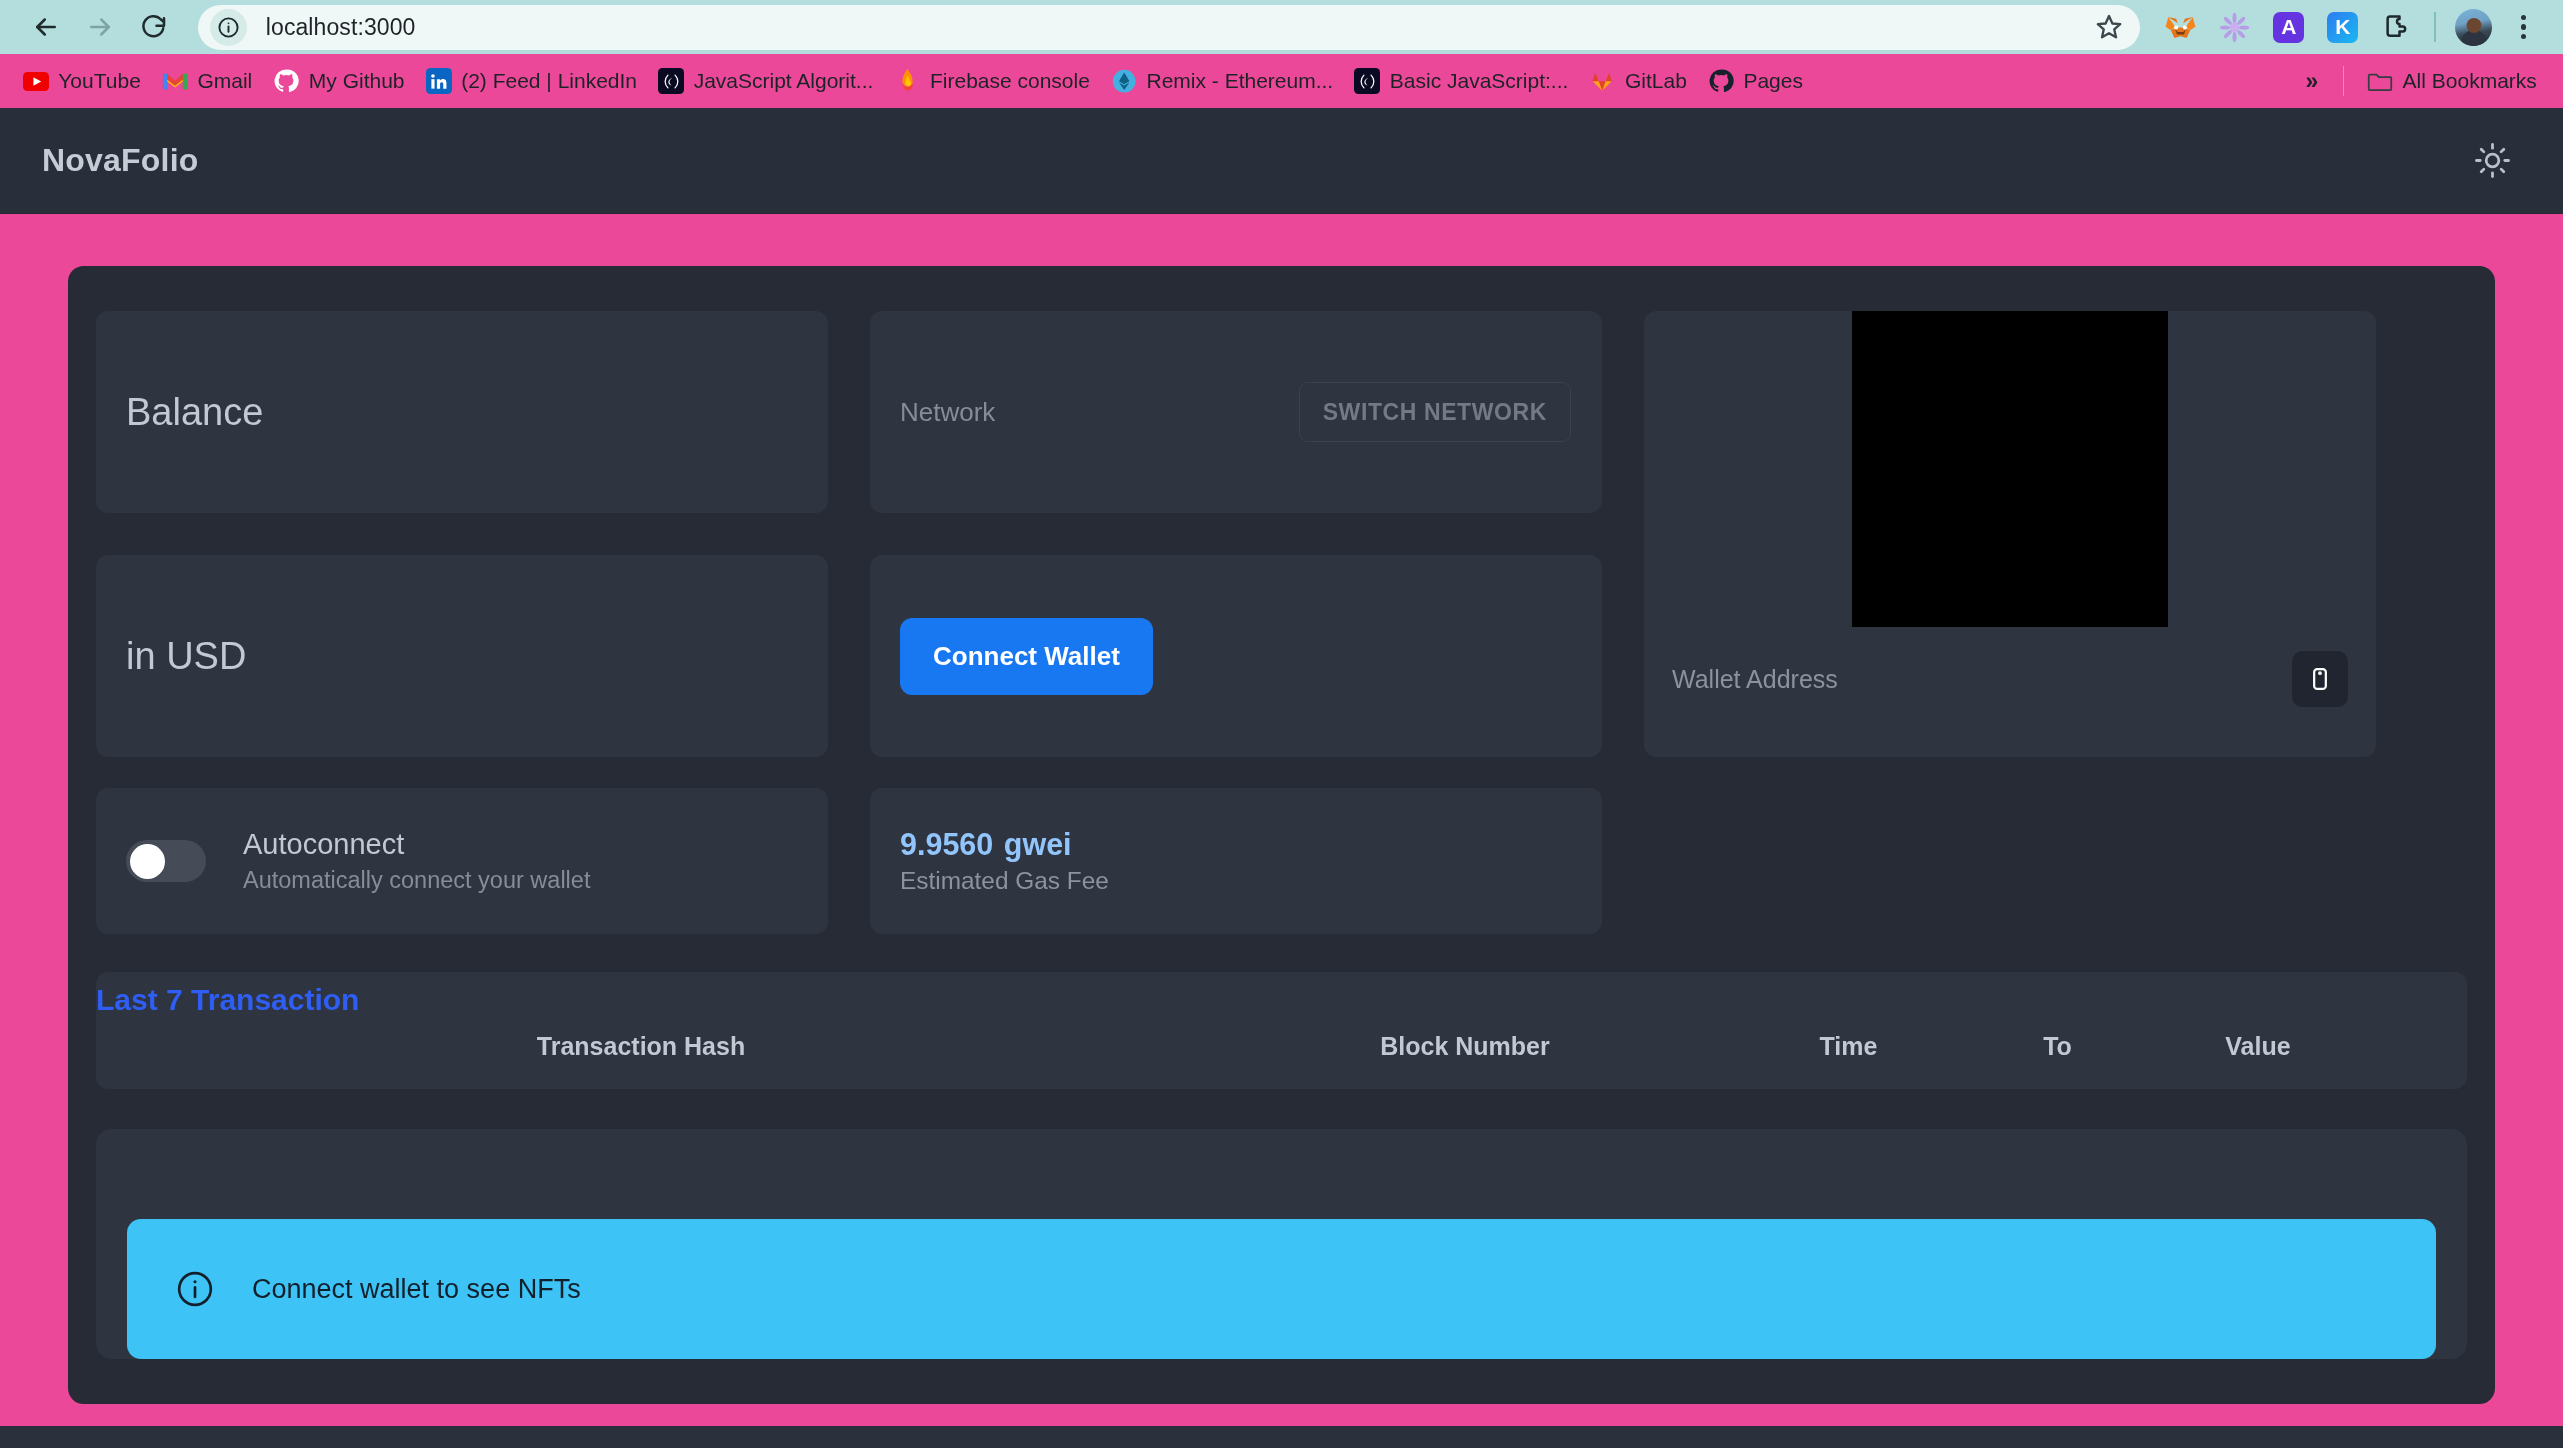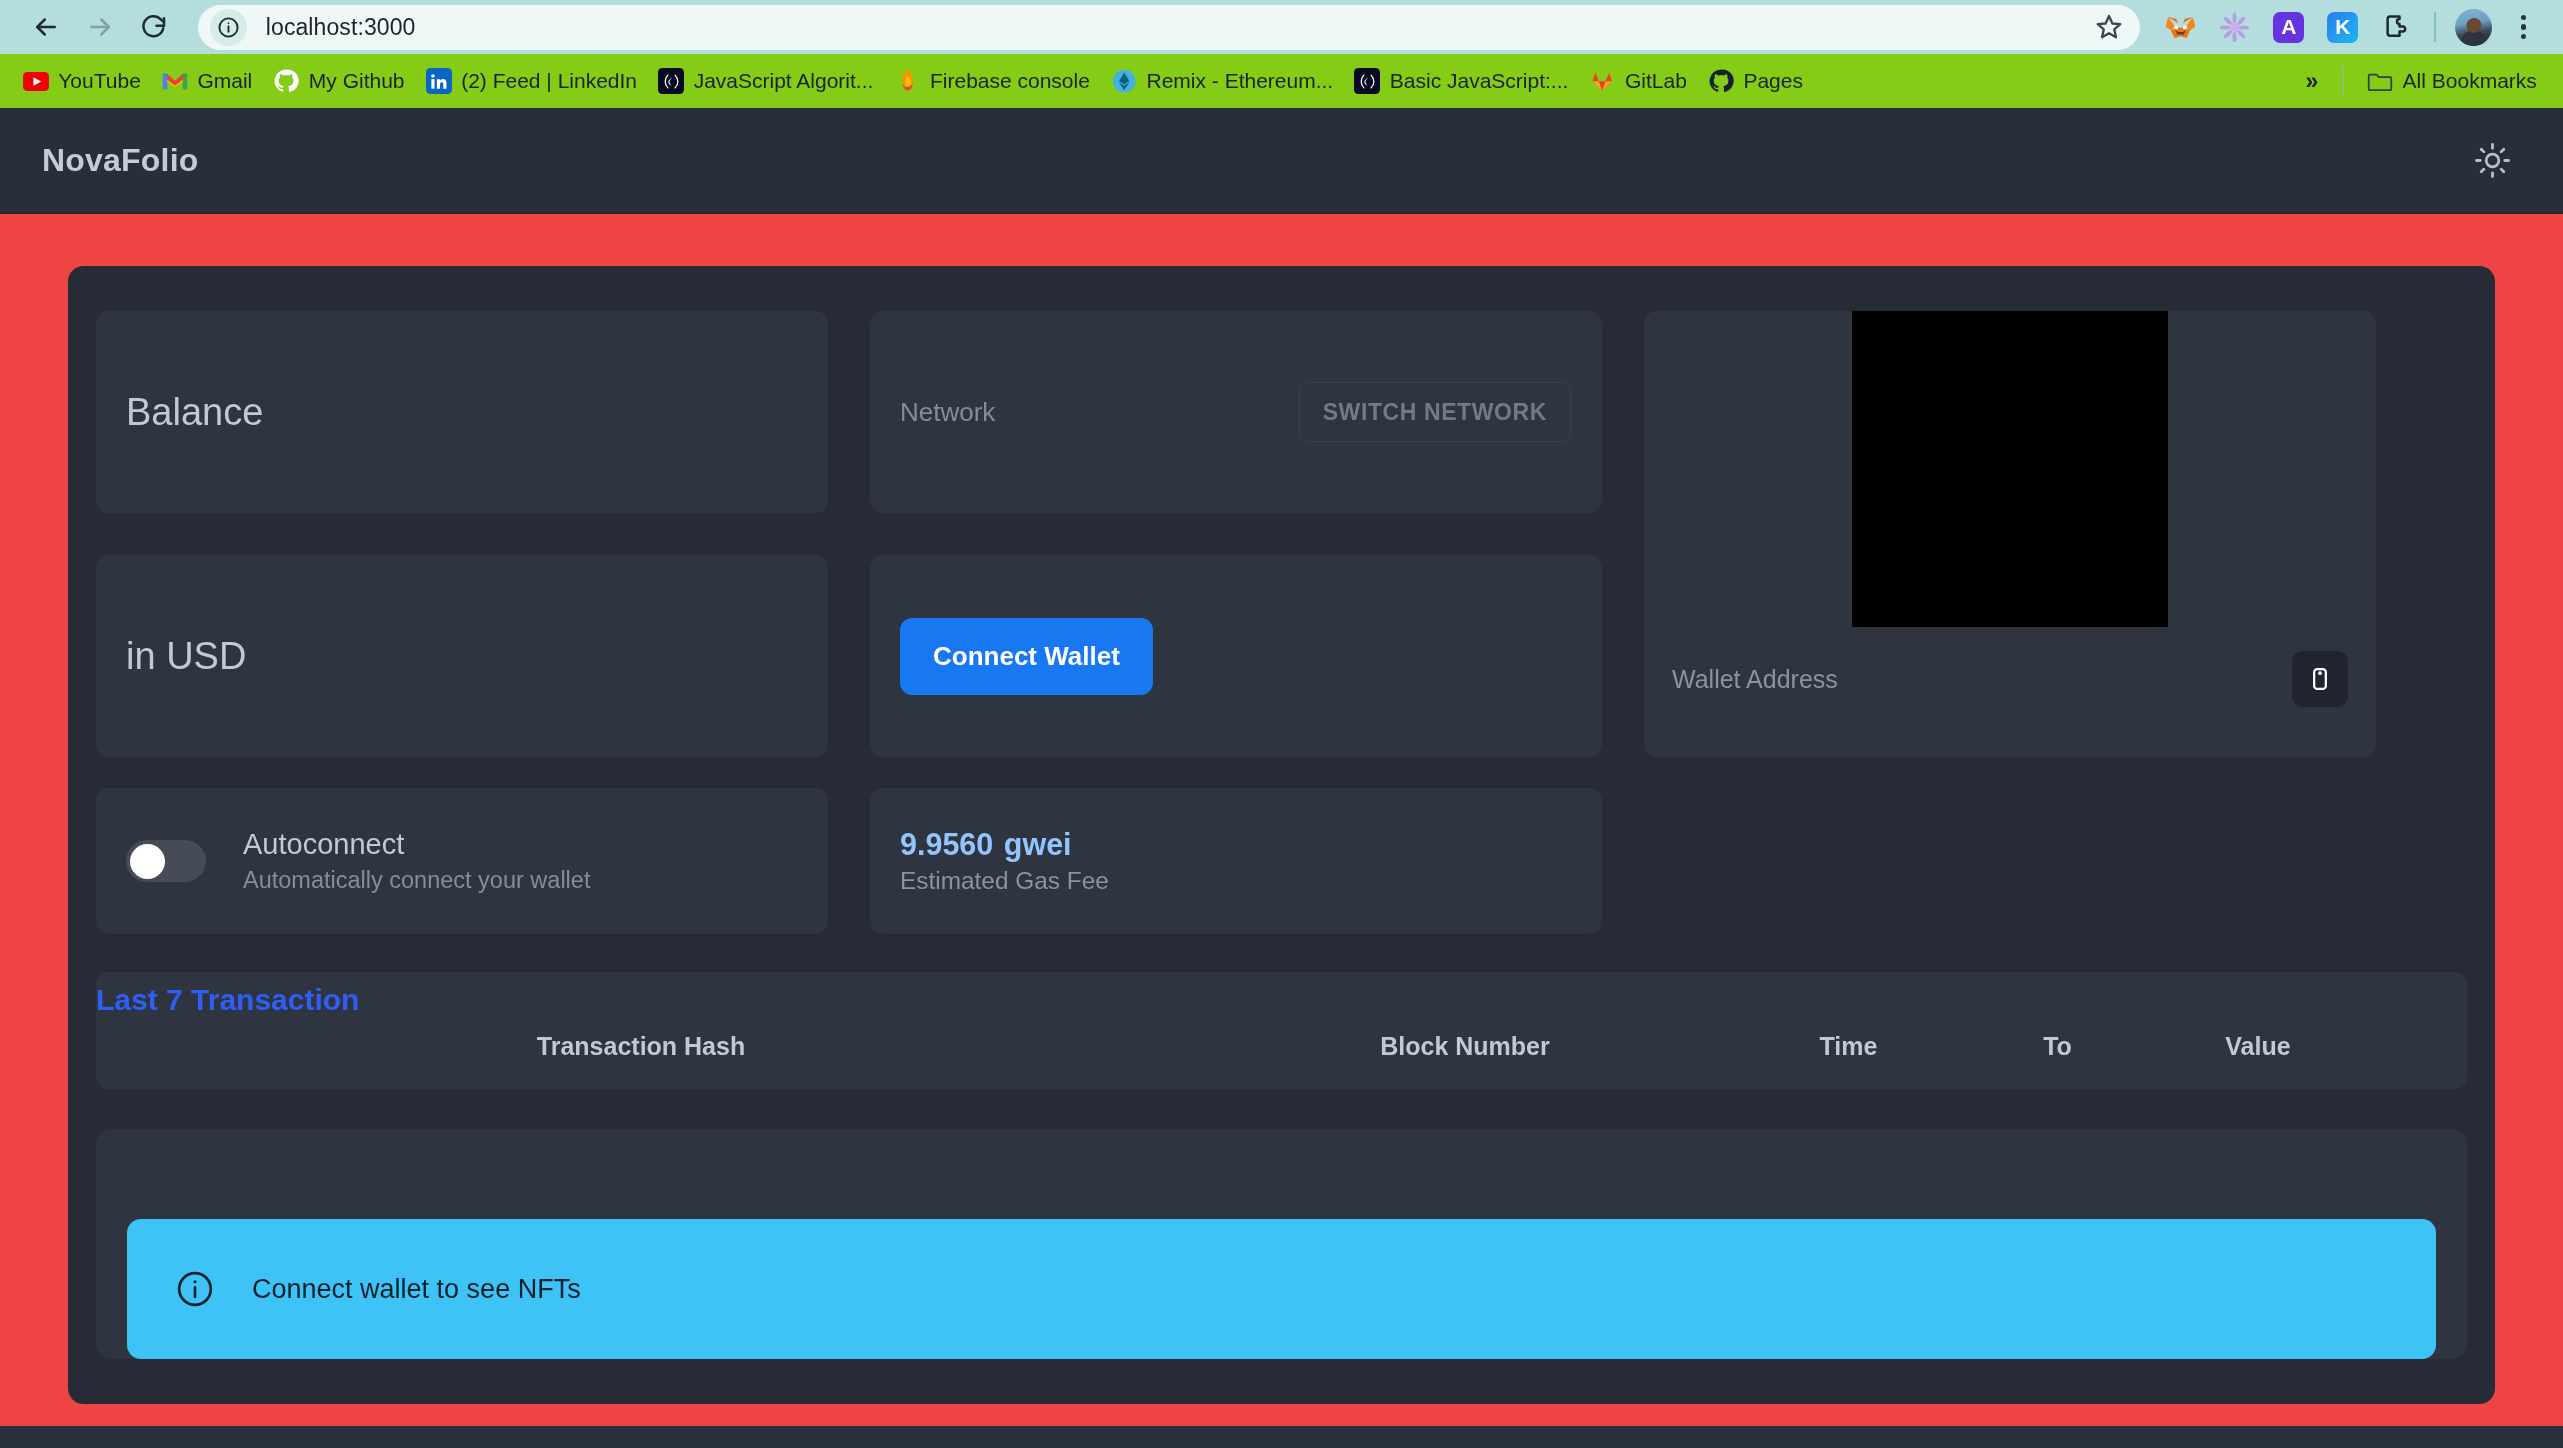--- a/index.html
+++ b/index.html
@@ -149,21 +149,21 @@
     width: 5.2px; height: 5.2px; border-radius: 50%; background: #2a3338;
     display: block;
   }
 
   
   .bookmarks-row {
     height: 54px;
     display: flex;
     align-items: center;
     padding: 0 15.7px 0 12.2px;
-    background: #84cc16;
+    background: #ec4899;
   }
   .bookmark {
     display: flex;
     align-items: center;
     gap: 9.6px;
     padding: 6.1px 10.5px;
     border-radius: 7px;
     font-size: 21px;
     color: #1d2226;
     white-space: nowrap;
@@ -182,21 +182,21 @@
     padding: 5.2px 12.2px; font-weight: bold;
   }
   .bm-divider {
     width: 1.7px; height: 30px; background: #7fbfbc; margin: 0 12.2px;
   }
 
   
   .app {
     width: 100%;
     height: 1318px;
-    background: #ef4444;
+    background: #ec4899;
     overflow: hidden;
   }
 
   .app-header {
     height: 106px;
     background: #282e3a;
     display: flex;
     align-items: center;
     justify-content: space-between;
     padding: 0 42px;

